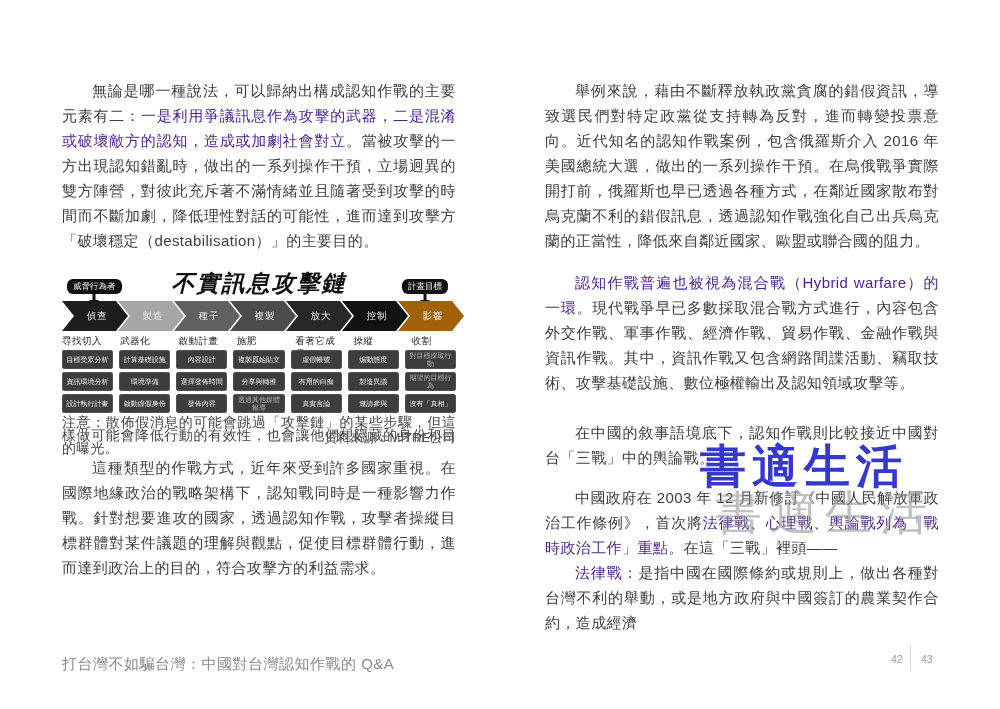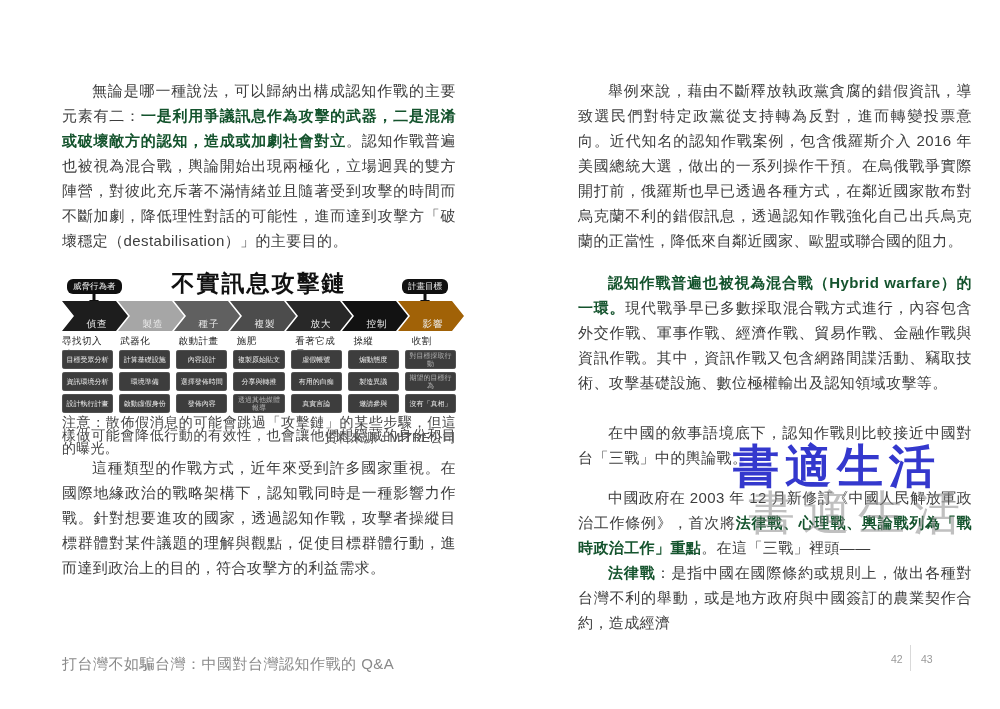--- a/index.html
+++ b/index.html
@@ -4,44 +4,44 @@
 <style>
   html,body{margin:0;padding:0;}
   body{
     width:1000px;height:709px;background:#ffffff;position:relative;overflow:hidden;
     font-family:"Liberation Sans","DejaVu Sans",sans-serif;
     -webkit-font-smoothing:antialiased;
   }
   .sheet{position:absolute;inset:0;background:#fff;}
   .page{position:absolute;top:0;width:394px;height:709px;}
   .page.left{left:62px;}
-  .page.right{left:545px;margin-left:33px;}
+  .page.right{left:545px;}
   .para{
     position:absolute;width:394px;margin:0;
     font-size:15px;line-height:25px;color:#3d3d3d;
     text-align:justify;text-indent:2em;letter-spacing:.4px;
   }
-  .blue{color:#14532d;font-weight:700;}
+  .blue{color:#4c1d95;font-weight:400;}
   
   .diagram{position:absolute;left:0;top:268px;width:394px;height:175px;}
   .dg-title{
     position:absolute;left:0;right:0;top:0;text-align:center;
-    font-size:23px;font-weight:bold;color:#111;letter-spacing:2px;
+    font-size:23px;font-weight:bold;color:#111;letter-spacing:2px;font-style:italic;
   }
   .tag{position:absolute;top:11px;background:#101010;color:#f2f2f2;
     font-size:8.5px;line-height:15px;padding:0 6px;border-radius:6px;white-space:nowrap;}
   .tag.actor{left:5px;}
   .tag.goal{right:8px;}
   .tag .stem{position:absolute;left:50%;top:15px;width:3px;height:6px;background:#101010;transform:translateX(-50%);}
   .tag .tri{position:absolute;left:50%;top:21px;transform:translateX(-50%);
     width:0;height:0;border-left:5px solid transparent;border-right:5px solid transparent;border-top:6px solid #101010;}
   .chevrons{position:absolute;left:0;top:33px;width:394px;height:30px;display:flex;}
   .chev{
     height:30px;width:66px;margin-right:-10px;flex:0 0 66px;
-    display:flex;align-items:flex-end;justify-content:center;
+    display:flex;align-items:center;justify-content:center;
     clip-path:polygon(0 0,calc(100% - 12px) 0,100% 50%,calc(100% - 12px) 100%,0 100%,12px 50%);
   }
   .chev span{color:#ededed;font-size:9.5px;letter-spacing:1px;padding-left:4px;}
   .subs{position:absolute;left:0;top:67px;width:394px;display:grid;grid-template-columns:repeat(7,1fr);column-gap:14px;}
   .subs span{font-size:9.5px;color:#222;letter-spacing:.5px;}
   .grid{
     position:absolute;left:0;top:82px;width:394px;
     display:grid;grid-template-columns:repeat(7,1fr);grid-auto-rows:19px;gap:3px 6px;
   }
   .cell{
@@ -72,21 +72,21 @@
   .page-divider{position:absolute;left:910px;top:645px;width:1px;height:26px;background:#d9d9d9;}
 </style>
 </head>
 <body>
 
 <div class="sheet">
 
   <section class="page left">
 
     <p class="para" style="top:78px">
-      <span>無論是哪一種說法，可以歸納出構成認知作戰的主要元素有二：</span><span class="blue">一是利用爭議訊息作為攻擊的武器，二是混淆或破壞敵方的認知，造成或加劇社會對立</span><span>。認知作戰普遍也被視為混合戰，輿論開始出現兩極化，立場迥異的雙方陣營，對彼此充斥著不滿情緒並且隨著受到攻擊的時間而不斷加劇，降低理性對話的可能性，進而達到攻擊方「破壞穩定（destabilisation）」的主要目的。</span>
+      <span>無論是哪一種說法，可以歸納出構成認知作戰的主要元素有二：</span><span class="blue">一是利用爭議訊息作為攻擊的武器，二是混淆或破壞敵方的認知，造成或加劇社會對立</span><span>。當被攻擊的一方出現認知錯亂時，做出的一系列操作干預，立場迥異的雙方陣營，對彼此充斥著不滿情緒並且隨著受到攻擊的時間而不斷加劇，降低理性對話的可能性，進而達到攻擊方「破壞穩定（destabilisation）」的主要目的。</span>
     </p>
 
     <div class="diagram">
       <div class="dg-title">不實訊息攻擊鏈</div>
 
       <div class="tag actor">
         <span>威脅行為者</span>
         <span class="stem"></span>
         <span class="tri"></span>
       </div>

